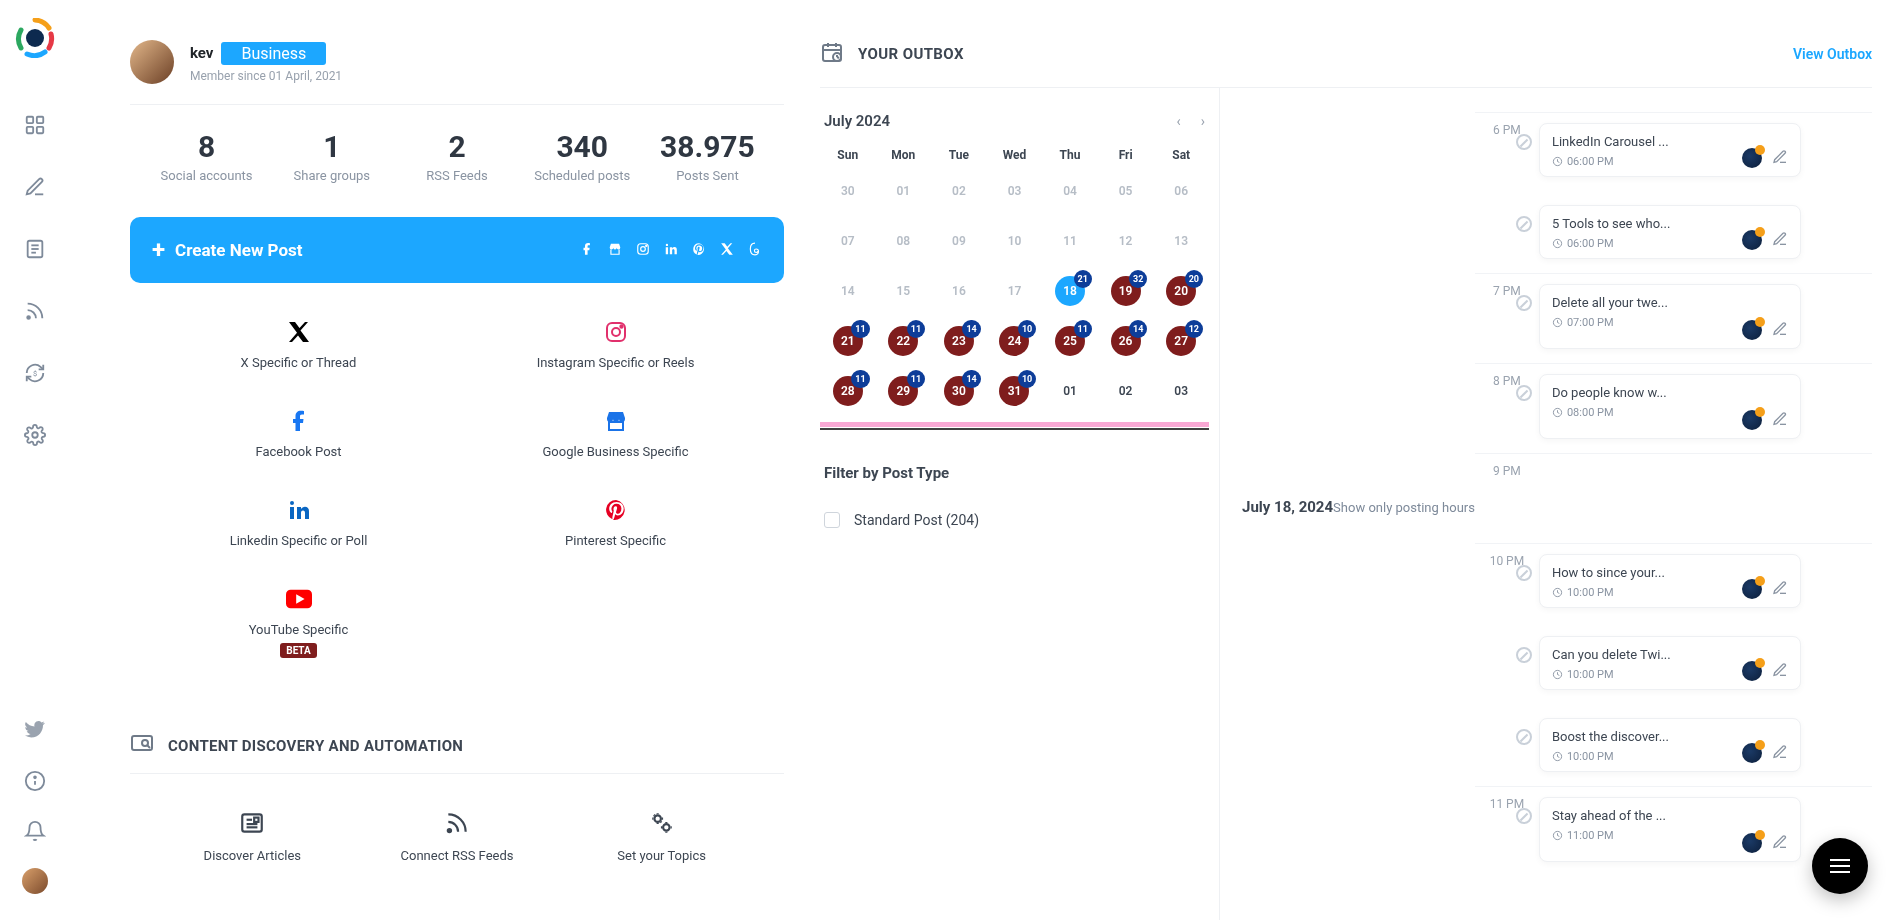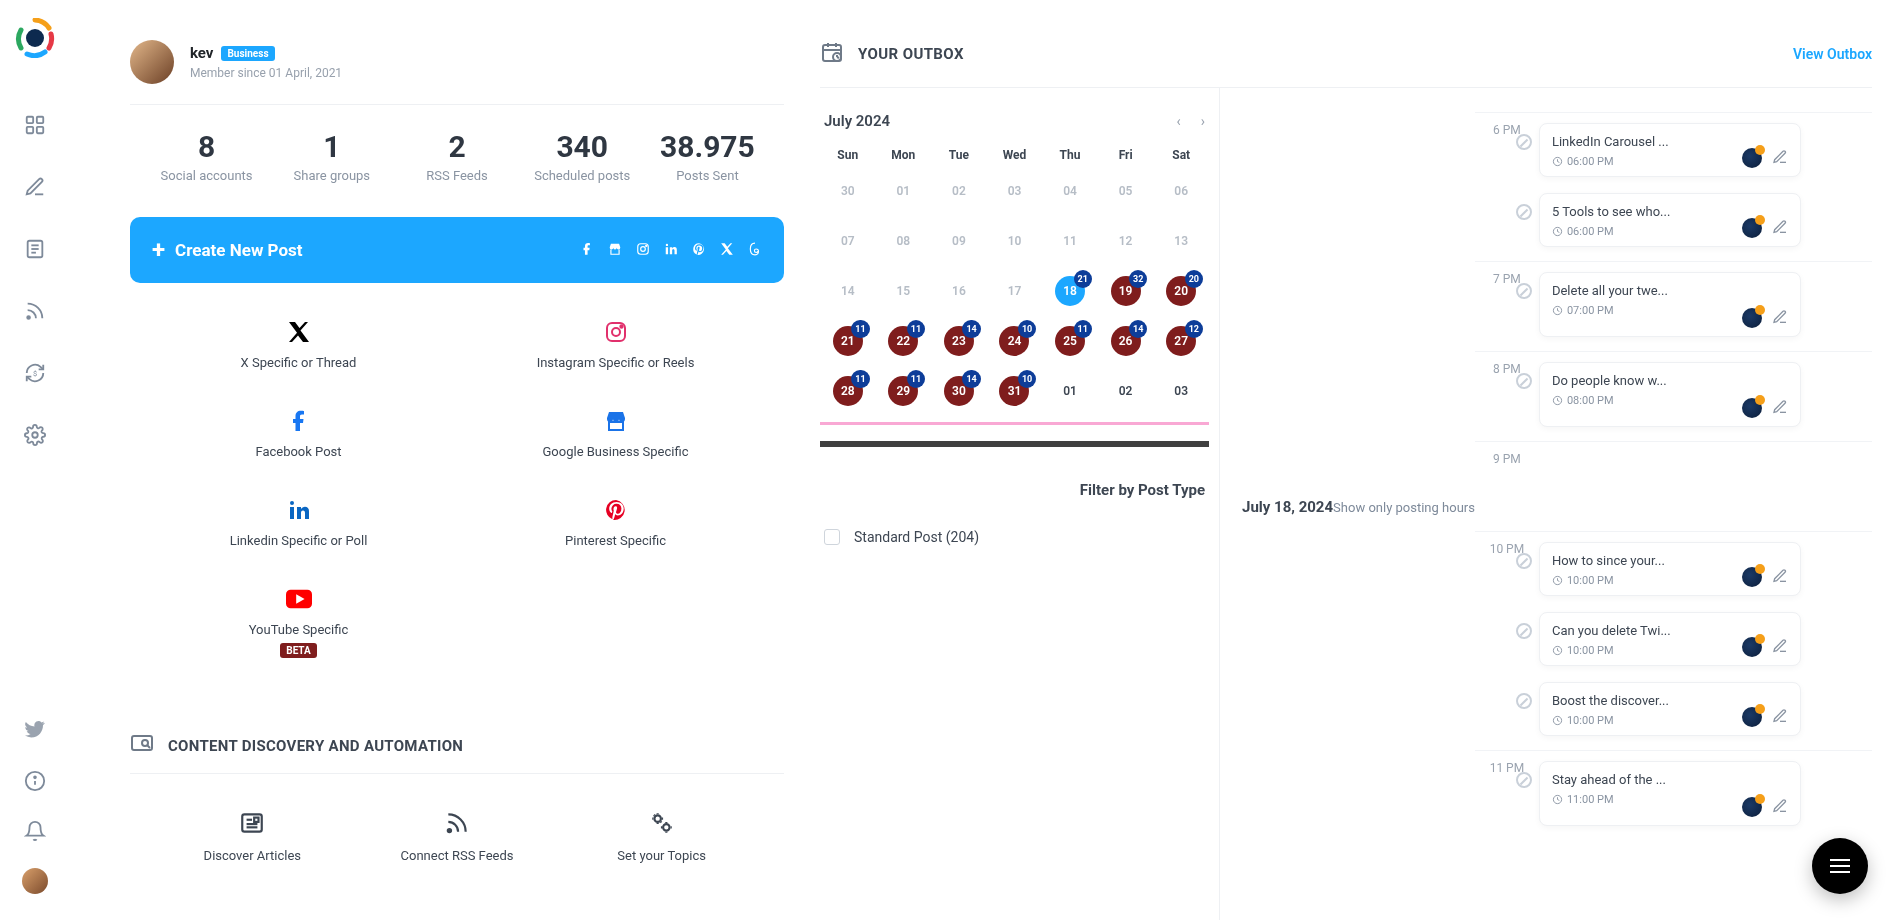--- a/index.html
+++ b/index.html
@@ -81,23 +81,23 @@
 .profile-name {
   font-weight: 700;
   font-size: 15px;
   display: flex;
   align-items: center;
   gap: 8px;
 }
 .badge-biz {
   background: #1ca7ff;
   color: #fff;
-  font-size: 10px;
-  font-weight: 700;
-  padding: 2px 6px;
+  font-size: 16px;
+  font-weight: 400;
+  padding: 2px 20px;
   border-radius: 3px;
 }
 .profile-since {
   font-size: 12px;
   color: #98a1ad;
   margin-top: 4px;
 }
 hr.sep { border: none; border-top: 1px solid #eef0f3; margin: 4px 0 0; }
 
 .stats {
@@ -298,23 +298,22 @@
   display: flex;
   align-items: center;
   justify-content: center;
   padding: 0 4px;
 }
 .filter-head {
   font-size: 15px;
   font-weight: 700;
   color: #3d4652;
   padding: 34px 4px 24px;
-  border-top: 6px solid #404040;
-  margin-top: 16px;
-  text-align: right;
+  border-top: 2px solid #404040;
+  margin-top: 1px;
 }
 .filter-row {
   display: flex;
   align-items: center;
   gap: 14px;
   padding: 6px 4px;
   font-size: 14px;
   color: #3d4652;
   cursor: pointer;
 }
@@ -349,21 +348,21 @@
   width: 64px;
   padding-top: 10px;
   font-size: 12px;
   color: #9aa3af;
   text-align: center;
 }
 .hour-cards {
   flex: 1;
   display: flex;
   flex-wrap: wrap;
-  gap: 16px;
+  gap: 28px;
   padding: 10px 8px 14px 0;
 }
 .card {
   width: 262px;
   background: #fff;
   border: 1px solid #eef0f3;
   border-radius: 8px;
   padding: 10px 12px 8px;
   box-shadow: 0 2px 6px rgba(0,0,0,.04);
   position: relative;
@@ -442,21 +441,21 @@
 .fab div { width: 20px; display:flex; flex-direction:column; gap:4px; }
 .fab div span { height:2px; background:#fff; }
 
 .c-x { color:#000; }
 .c-ig { color:#e1306c; }
 .c-fb { color:#1877f2; }
 .c-gmb { color:#1a73e8; }
 .c-li { color:#0a66c2; }
 .c-pin { color:#e60023; }
 .c-yt { color:#ff0000; }
-.cal-underline { border-bottom: 3px solid #f9a8d4; padding-bottom: 14px; }
+.cal-underline { border-bottom: 5px solid #f9a8d4; padding-bottom: 14px; }
 </style>
 </head>
 <body>
 
 <div class="sidebar">
   <div class="logo">
     <svg viewBox="0 0 40 40">
         <circle cx="20" cy="20" r="9" fill="#0d2a4f"></circle>
         <path d="M20 2 A18 18 0 0 1 34 10" stroke="#f59f19" stroke-width="5" fill="none" stroke-linecap="round"></path>
         <path d="M36 16 A18 18 0 0 1 34 30" stroke="#e63946" stroke-width="5" fill="none" stroke-linecap="round"></path>

